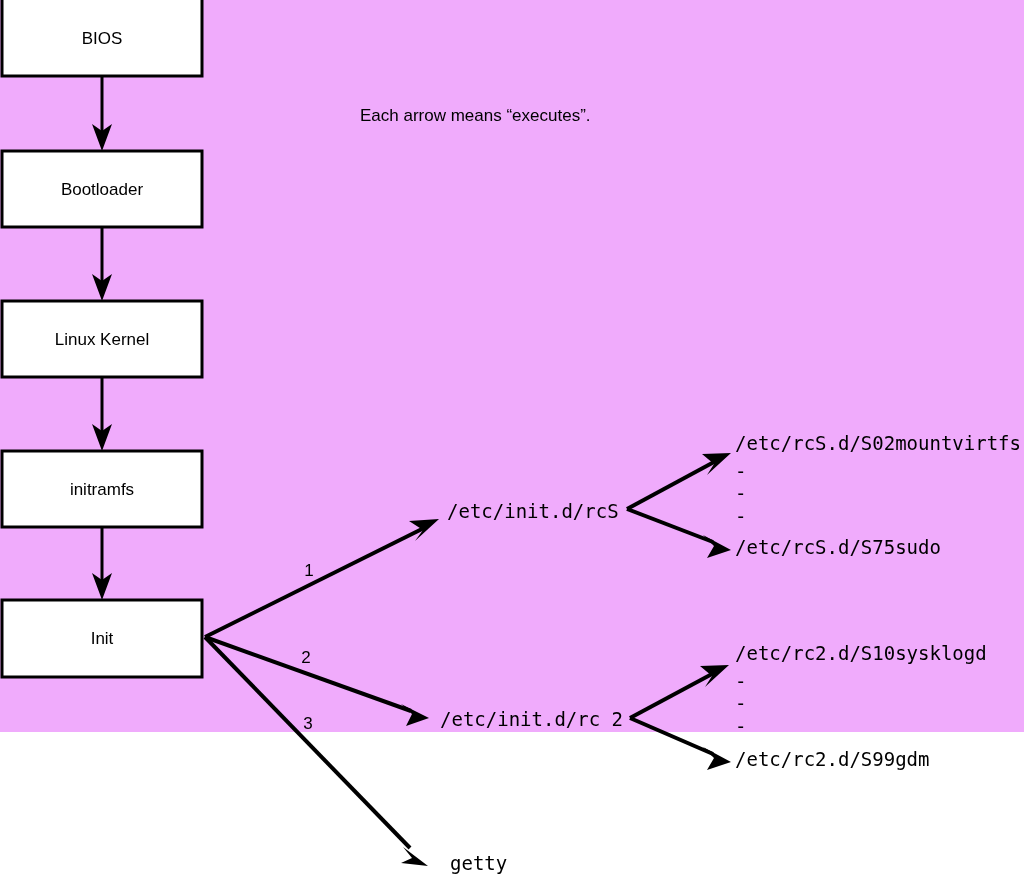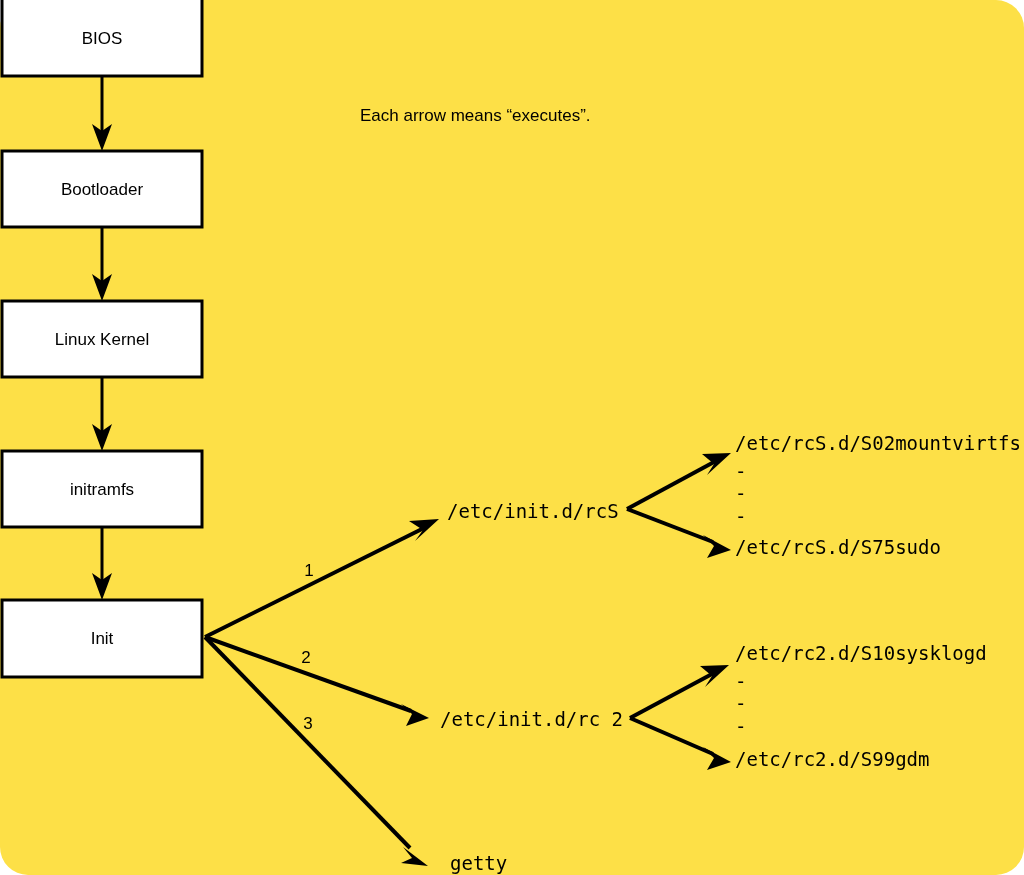--- a/index.html
+++ b/index.html
@@ -9,23 +9,22 @@
   }
   body {
     width: 1024px;
     height: 875px;
     overflow: hidden;
     font-family: "Liberation Sans", sans-serif;
   }
   #diagram-root {
     position: relative;
     width: 1024px;
-    height: 875px;
-    background: #fde047;
-    border-radius: 28px;
+    height: 732px;
+    background: #f0abfc;
   }
   svg#boot-diagram {
     display: block;
     width: 1024px;
     height: 875px;
   }
   .box-rect {
     fill: #ffffff;
     stroke: #000000;
     stroke-width: 3;

